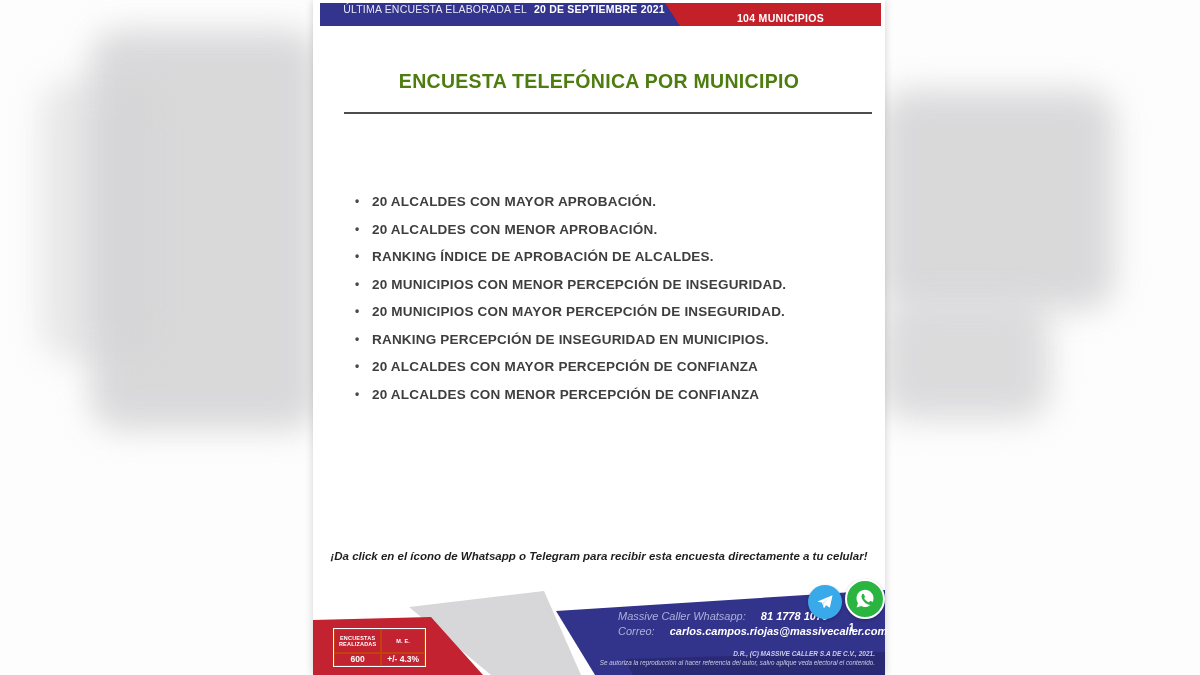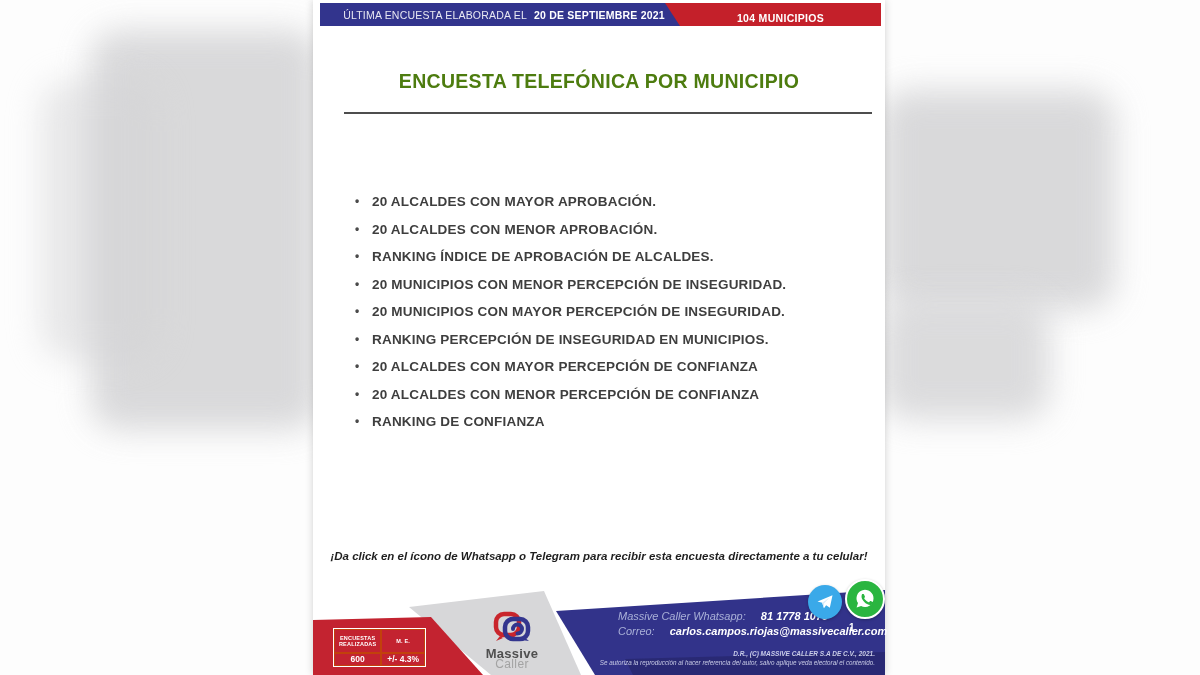--- a/index.html
+++ b/index.html
@@ -17,21 +17,21 @@
   
   .slide { position:absolute; left:313px; top:0; width:572px; height:675px;
            background:#ffffff; box-shadow:0 0 8px rgba(0,0,0,.18); }
 
   
   .topbar { position:absolute; left:7px; top:3px; width:561px; height:23px; }
   .topbar .red-seg  { position:absolute; inset:0; background:#c4202a; }
   .topbar .blue-seg { position:absolute; inset:0; background:#32348d;
                       clip-path:polygon(0 0, 345px 0, 360px 23px, 0 23px); }
   .topbar .blue-text { position:absolute; left:14px; top:0; height:23px; width:340px;
-                       display:flex; align-items:center; justify-content:center; gap:7px;
+                       display:flex; align-items:flex-start; justify-content:center; gap:7px;
                        color:#e8e8f2; font-size:10.5px; letter-spacing:.2px; white-space:nowrap; }
   .topbar .blue-text b { color:#ffffff; font-weight:bold; }
   .topbar .red-text { position:absolute; left:360px; top:0; height:30px; width:201px;
                       display:flex; align-items:center; justify-content:center;
                       color:#ffffff; font-size:10.5px; font-weight:bold; letter-spacing:.3px; }
 
   
   .title { position:absolute; left:0; top:70px; width:572px; text-align:center;
            font-size:19.5px; font-weight:bold; color:#4d7c0f; letter-spacing:.3px; }
   .title-rule { position:absolute; left:31px; top:112px; width:528px; height:2px; background:#4d4d4d; }
@@ -116,51 +116,37 @@
 
     <ul class="bullets">
       <li>20 ALCALDES CON MAYOR APROBACIÓN.</li>
       <li>20 ALCALDES CON MENOR APROBACIÓN.</li>
       <li>RANKING ÍNDICE DE APROBACIÓN DE ALCALDES.</li>
       <li>20 MUNICIPIOS CON MENOR PERCEPCIÓN DE INSEGURIDAD.</li>
       <li>20 MUNICIPIOS CON MAYOR PERCEPCIÓN DE INSEGURIDAD.</li>
       <li>RANKING PERCEPCIÓN DE INSEGURIDAD EN MUNICIPIOS.</li>
       <li>20 ALCALDES CON MAYOR PERCEPCIÓN DE CONFIANZA</li>
       <li>20 ALCALDES CON MENOR PERCEPCIÓN DE CONFIANZA</li>
-      <li>RANKING DE CONFIANZA</li>
     </ul>
 
     <div class="cta">¡Da click en el ícono de Whatsapp o Telegram para recibir esta encuesta directamente a tu celular!</div>
 
     <div class="footer">
       <div class="shape f-gray"></div>
       <div class="shape f-red"></div>
       <div class="shape f-blue"></div>
       <div class="shape f-dark"></div>
 
       <div class="stats">
         <div class="cell hdr">ENCUESTAS REALIZADAS</div>
         <div class="cell hdr">M. E.</div>
         <div class="cell val">600</div>
         <div class="cell val">+/- 4.3%</div>
       </div>
 
-      <div class="logo">
-        <svg width="42" height="38" viewBox="0 0 42 38">
-          <g fill="none" stroke-linecap="round">
-            <path d="M9 26 L5 31 L12 28" fill="#c9252c" stroke="none"></path>
-            <rect x="5" y="4" width="23" height="21" rx="8" stroke="#c9252c" stroke-width="4.5"></rect>
-            <path d="M33 27 L38 31 L30 30" fill="#33358e" stroke="none"></path>
-            <rect x="14" y="9" width="23" height="20" rx="8" stroke="#33358e" stroke-width="4.5"></rect>
-            <path d="M22 19 a4.5 4.5 0 1 1 4.5 4.5" stroke="#33358e" stroke-width="4"></path>
-          </g>
-        </svg>
-        <div class="l1">Massive</div>
-        <div class="l2">Caller</div>
-      </div>
 
       <div class="contact">
         <div class="row">
           <span>Massive Caller Whatsapp:</span>
           <b>81 1778 1079</b>
         </div>
         <div class="row">
           <span>Correo:</span>
           <b>carlos.campos.riojas@massivecaller.com</b>
         </div>

